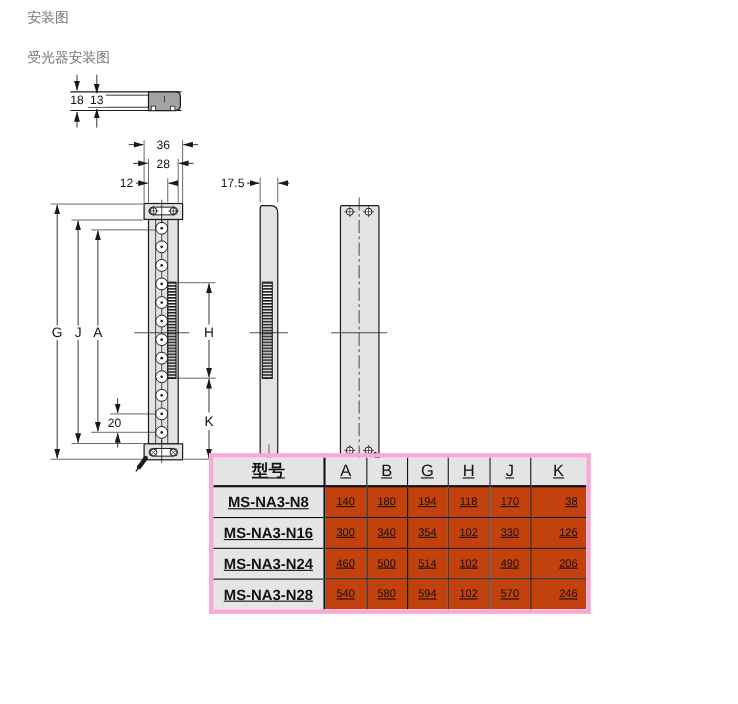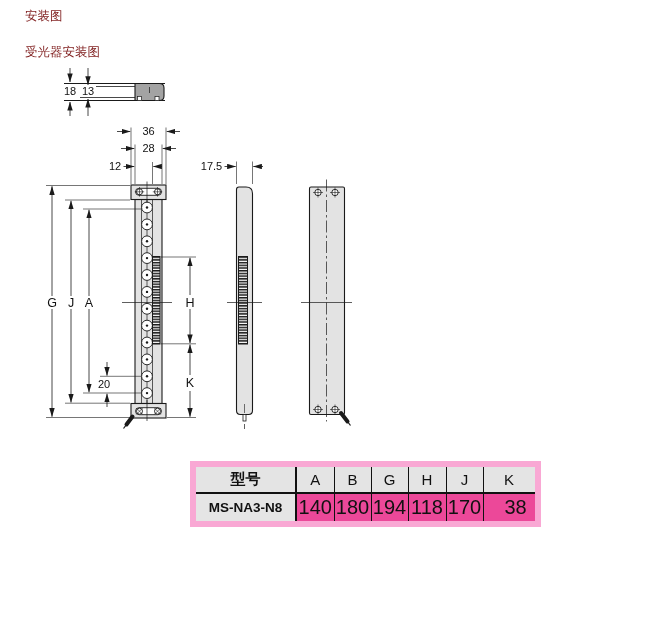--- a/index.html
+++ b/index.html
@@ -1,41 +1,42 @@
 <!DOCTYPE html>
 <html><head>
 <meta charset="utf-8">
 <style>
   html,body{margin:0;padding:0;background:#fdfdfd;}
   .screen{
     position:relative;width:671px;height:640px;background:#ffffff;
     font-family:"Liberation Sans",sans-serif;color:#111;overflow:hidden;
   }
-  .title-line{position:absolute;left:25px;font-size:12.5px;color:#7f1d1d;white-space:nowrap;}
+  .title-line{position:absolute;left:25px;font-size:12.5px;color:#737373;white-space:nowrap;}
   .title-1{top:8px;}
   .title-2{top:44px;}
   svg{position:absolute;left:0;top:0;}
   svg text{font-family:"Liberation Sans",sans-serif;fill:#111;}
   .dim-num{font-size:11px;}
   .dim-letter{font-size:12.5px;}
 
   .spec-table{
-    position:absolute;left:190px;top:461px;
+    position:absolute;left:190px;top:412px;
     border-collapse:collapse;table-layout:fixed;
-    border:6px solid #f9a8d4;
+    border:4px solid #f9a8d4;
+    text-decoration:underline;
   }
   .spec-table th,.spec-table td{
     border:1px solid #111;overflow:hidden;white-space:nowrap;
   }
   .spec-table th{
     height:23px;background:#e4e4e4;font-size:15px;font-weight:normal;text-align:center;
   }
   .spec-table th.model-head{font-weight:bold;font-size:15px;border-right-width:2px;}
   .spec-table thead th{border-bottom-width:2px;}
-  .spec-table td{height:25px;font-size:20px;text-align:center;background:#ec4899;}
+  .spec-table td{height:25px;font-size:10px;text-align:center;background:#c2410c;}
   .spec-table td.model-cell{
     background:#e5e5e5;font-weight:bold;font-size:13.5px;border-right-width:2px;
   }
   .spec-table td.k-cell{text-align:right;padding-right:8px;padding-left:21px;}
 </style>
 </head>
 <body>
 
 <div class="screen">
 
@@ -260,16 +261,43 @@
     <tbody>
       <tr>
         <td class="model-cell">MS-NA3-N8</td>
         <td>140</td>
         <td>180</td>
         <td>194</td>
         <td>118</td>
         <td>170</td>
         <td class="k-cell">38</td>
       </tr>
+      <tr>
+        <td class="model-cell">MS-NA3-N16</td>
+        <td>300</td>
+        <td>340</td>
+        <td>354</td>
+        <td>102</td>
+        <td>330</td>
+        <td class="k-cell">126</td>
+      </tr>
+      <tr>
+        <td class="model-cell">MS-NA3-N24</td>
+        <td>460</td>
+        <td>500</td>
+        <td>514</td>
+        <td>102</td>
+        <td>490</td>
+        <td class="k-cell">206</td>
+      </tr>
+      <tr>
+        <td class="model-cell">MS-NA3-N28</td>
+        <td>540</td>
+        <td>580</td>
+        <td>594</td>
+        <td>102</td>
+        <td>570</td>
+        <td class="k-cell">246</td>
+      </tr>
     </tbody>
   </table>
 
 </div>
 
 </body></html>

